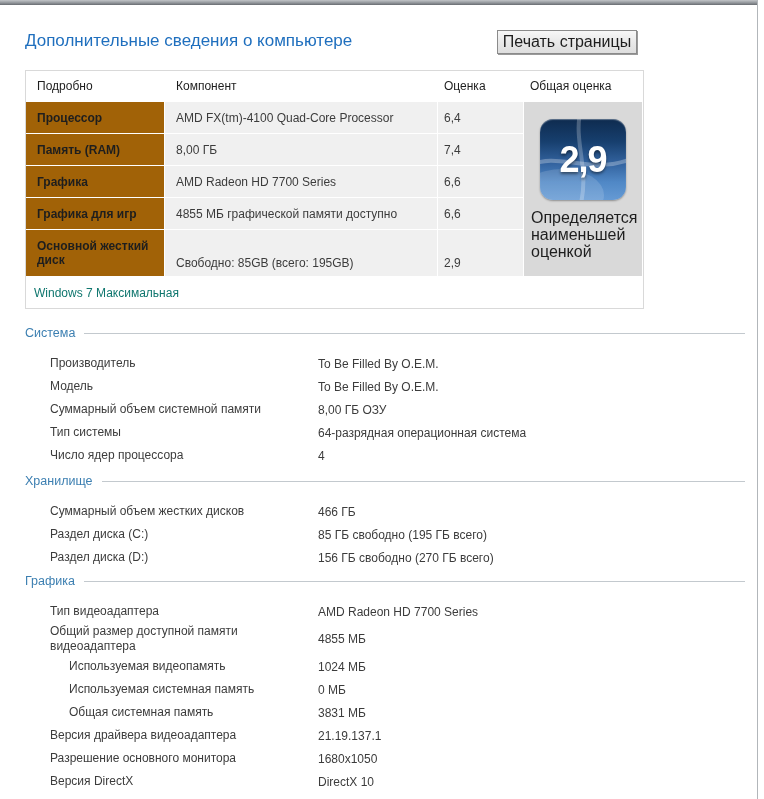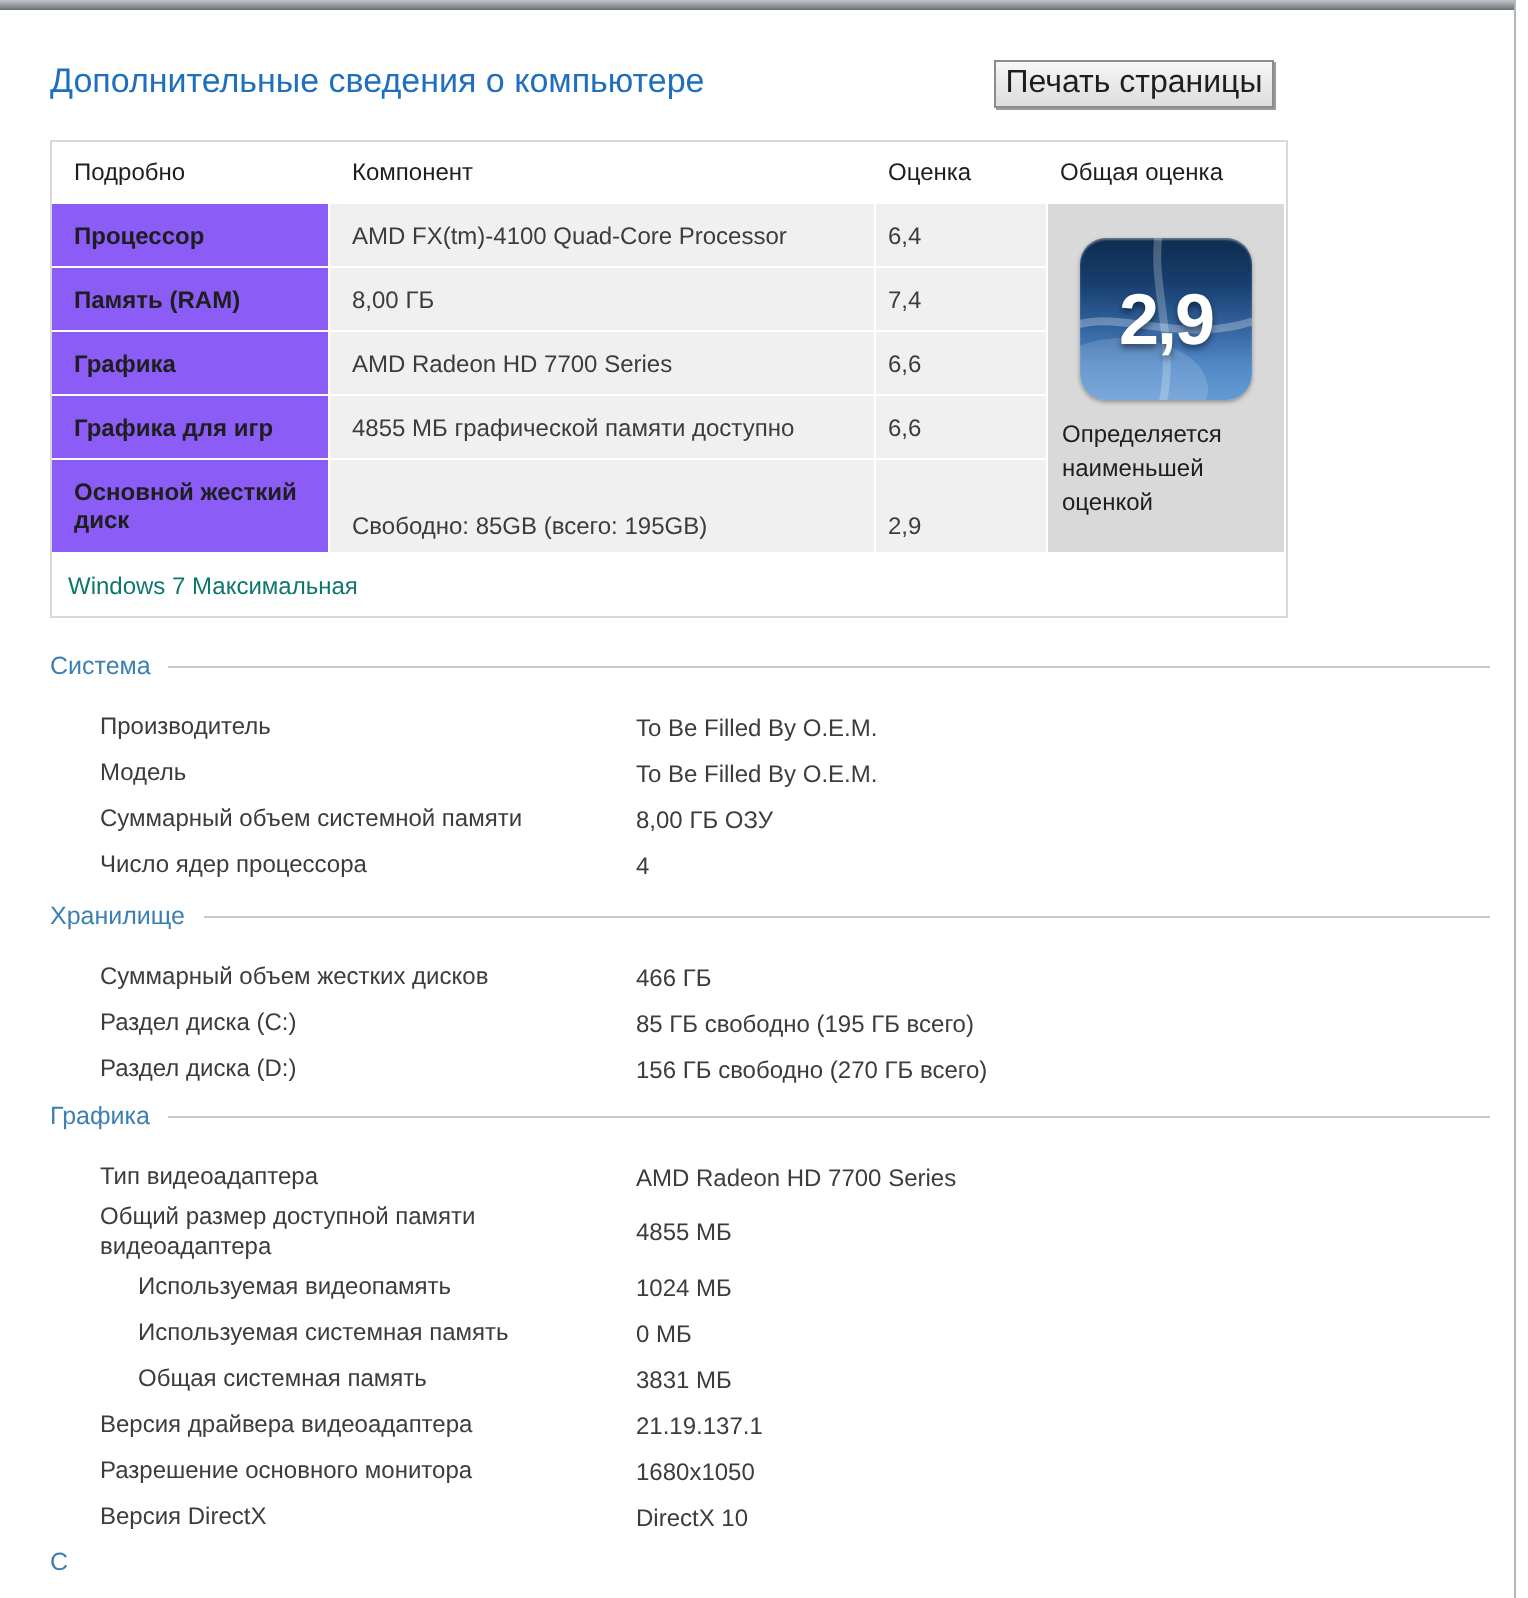--- a/index.html
+++ b/index.html
@@ -14,39 +14,39 @@
                background:linear-gradient(180deg,#f7f7f7 0%,#e9e9e9 50%,#dedede 100%);
                border:1px solid #8b8b8b; box-shadow:1px 1px 0 #9a9a9a;
                font-size:16px; color:#1e1e1e; text-align:center; line-height:22px; cursor:default; }
 
   .wei-table { position:absolute; left:25px; top:70px; width:619px; height:239px;
                border:1px solid #d9d9d9; background:#ffffff;
                display:grid; grid-template-columns:138px 272px 85px 118px;
                grid-template-rows:30px 31px 31px 31px 31px 46px 31px; gap:1px; font-size:12px; }
   .th { background:#ffffff; display:flex; align-items:center; padding-left:11px; color:#1e1e1e; }
   .th.score { padding-left:6px; }
-  .cell-comp { background:#8b5cf6; font-weight:bold; color:#1e1e1e;
+  .cell-comp { background:#a16207; font-weight:bold; color:#1e1e1e;
                display:flex; align-items:center; padding:0 8px 0 11px; line-height:14px; }
   .cell-detail { background:#f0f0f0; display:flex; align-items:center; padding-left:11px; }
   .cell-score { background:#f0f0f0; display:flex; align-items:center; padding-left:6px; }
   .r-disk.cell-detail, .r-disk.cell-score { align-items:flex-end; padding-bottom:6px; }
   .cell-overall { grid-column:4; grid-row:2 / span 5; background:#d9d9d9; padding-top:17px; }
   .os-row { grid-column:1 / -1; grid-row:7; background:#ffffff; display:flex; align-items:center;
             padding-left:8px; color:#0f766e; }
 
   .badge { width:86px; height:81px; margin-left:16px; border-radius:13px; position:relative;
            background:linear-gradient(180deg,#0e2b4f 0%,#173f6e 28%,#33639f 55%,#5088c6 78%,#659ad4 100%);
            box-shadow:inset 0 1px 1px rgba(255,255,255,0.35), 0 1px 2px rgba(0,0,0,0.35);
            overflow:hidden; }
   .badge svg { position:absolute; left:0; top:0; }
   .badge-score { position:absolute; left:0; top:0; width:100%; height:100%;
                  display:flex; align-items:center; justify-content:center;
                  font-size:36px; font-weight:bold; color:#ffffff;
                  text-shadow:0 2px 3px rgba(0,0,0,0.45); letter-spacing:-1px; }
-  .badge-caption { margin:9px 4px 0 7px; font-size:12px; line-height:17px; color:#1e1e1e; }
+  .badge-caption { margin:9px 4px 0 7px; font-size:16px; line-height:17px; color:#1e1e1e; }
 
   .sections { position:absolute; left:25px; top:318px; width:720px; }
   .section { }
   .sec1 { padding-top:7px; } .sec2 { padding-top:6px; } .sec3 { padding-top:4px; }
   .sec-head { display:flex; align-items:center; height:16px; }
   .sec-title { font-size:12.5px; color:#3c7fb1; white-space:nowrap; }
   .sec-rule { flex:1; height:1px; background:#c3c9ce; margin-left:9px; }
   .sec-rows { margin-top:11px; }
   .srow { display:flex; align-items:center; min-height:23px; padding-left:25px; font-size:12px; }
   .srow .lbl { width:268px; line-height:15px; padding-right:10px; }
@@ -120,20 +120,24 @@
       </div>
       <div class="srow">
         <span class="lbl">Модель</span>
         <span class="val">To Be Filled By O.E.M.</span>
       </div>
       <div class="srow">
         <span class="lbl">Суммарный объем системной памяти</span>
         <span class="val">8,00 ГБ ОЗУ</span>
       </div>
       <div class="srow">
+        <span class="lbl">Тип системы</span>
+        <span class="val">64-разрядная операционная система</span>
+      </div>
+      <div class="srow">
         <span class="lbl">Число ядер процессора</span>
         <span class="val">4</span>
       </div>
     </div>
   </div>
 
   <div class="section sec2">
     <div class="sec-head">
       <span class="sec-title">Хранилище</span>
       <span class="sec-rule"></span>

